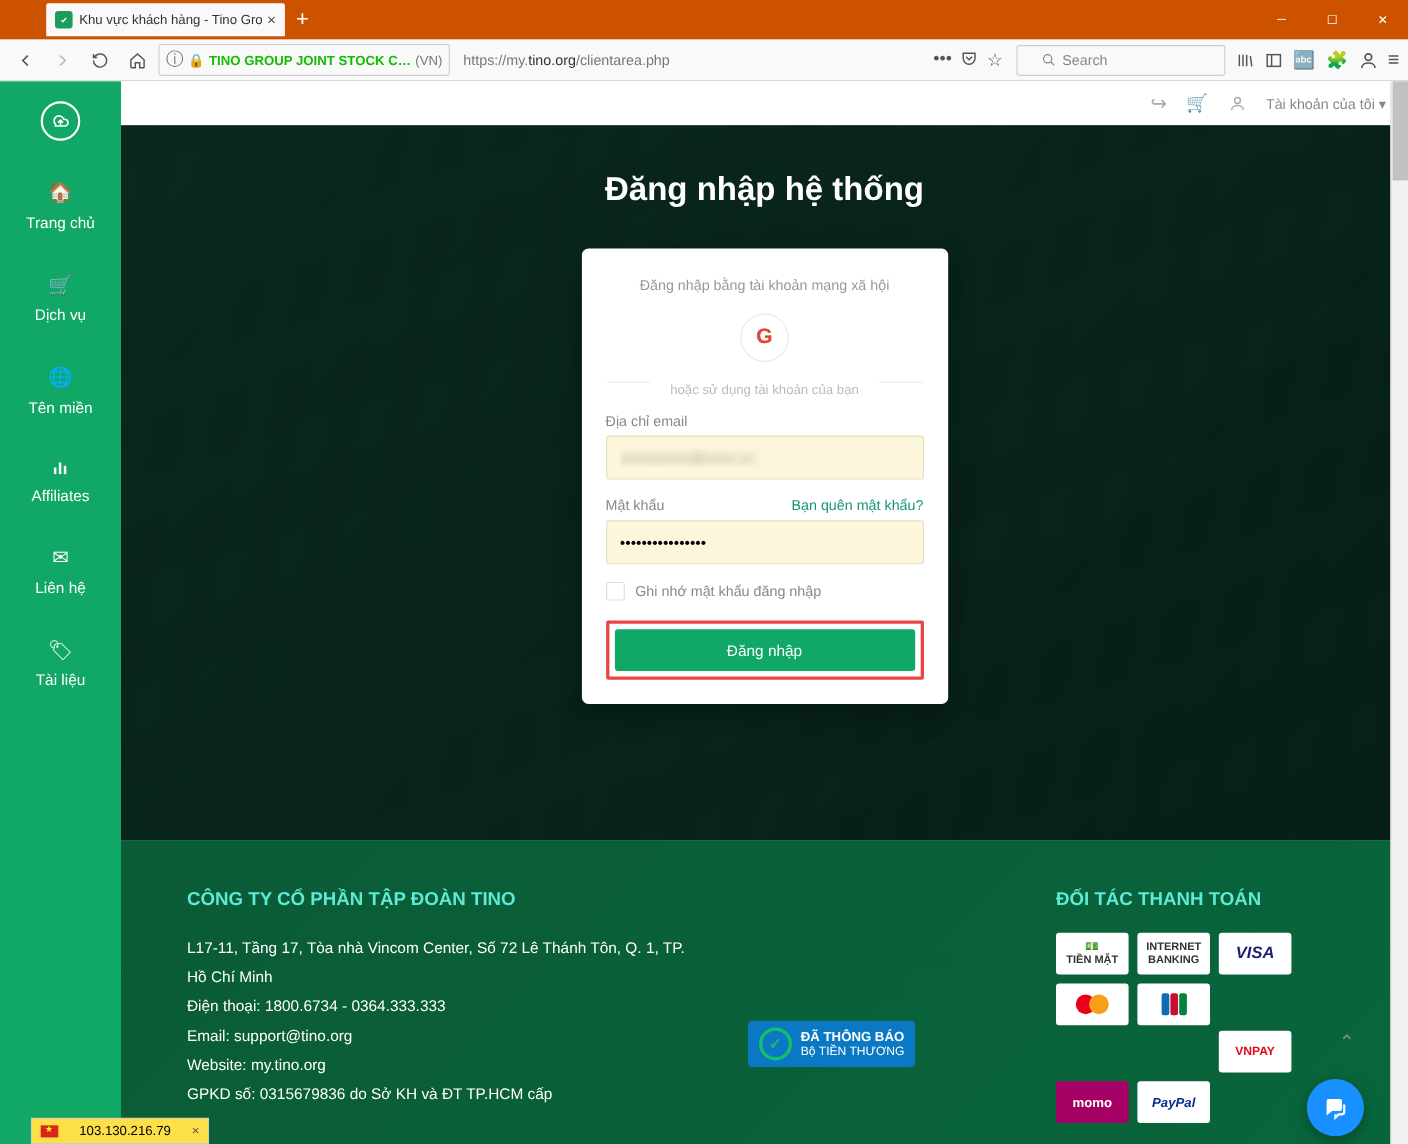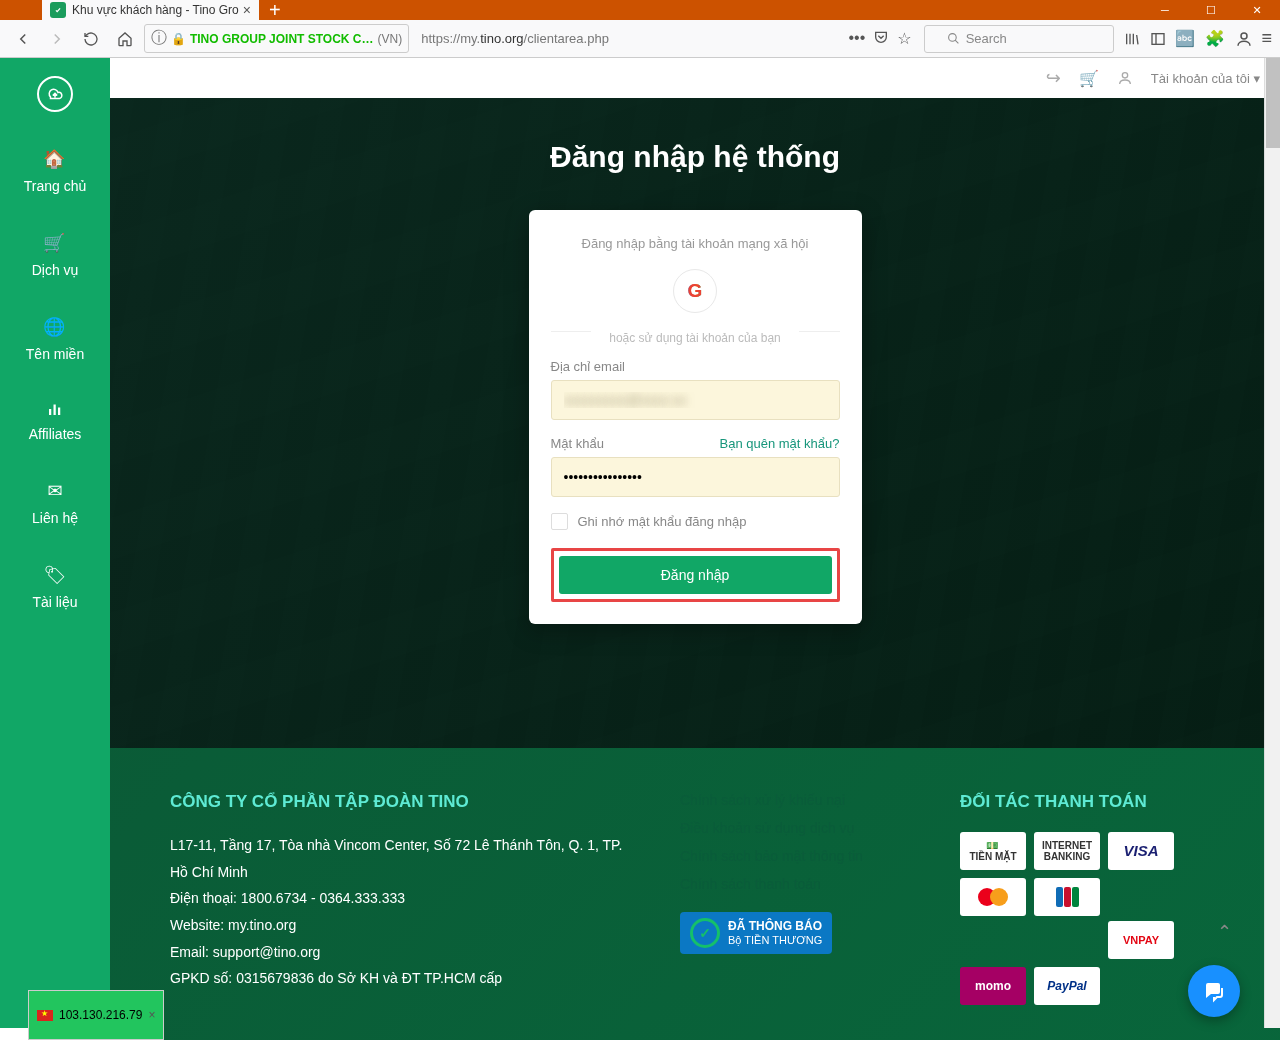--- a/index.html
+++ b/index.html
@@ -1,19 +1,19 @@
 <!DOCTYPE html>
 <html><head>
 <meta charset="utf-8">
 <style>
 * { margin: 0; padding: 0; box-sizing: border-box; font-family: Arial, sans-serif; }
 body { width: 1280px; height: 1040px; overflow: hidden; background: #fff; }
 
 
-.titlebar { height: 20px; background: #cc5200; display: flex; align-items: center; }
+.titlebar { height: 36px; background: #cc5200; display: flex; align-items: center; }
 .tab { background: #f9f9fa; height: 30px; margin-left: 42px; display: flex; align-items: center; padding: 0 8px; min-width: 190px; border-radius: 2px 2px 0 0; }
 .tab-favicon { width: 16px; height: 16px; background: #1a9c5c; border-radius: 3px; display:flex; align-items:center; justify-content:center; margin-right: 6px; }
 .tab-favicon svg { width: 10px; height: 10px; }
 .tab-title { font-size: 12px; color: #333; white-space: nowrap; overflow: hidden; text-overflow: ellipsis; flex: 1; }
 .tab-close { font-size: 14px; color: #555; margin-left: 4px; cursor: pointer; }
 .new-tab { color: #fff; font-size: 20px; margin-left: 10px; cursor: pointer; }
 .win-controls { margin-left: auto; display: flex; }
 .win-btn { width: 46px; height: 32px; display: flex; align-items: center; justify-content: center; color: #fff; cursor: pointer; font-size: 11px; }
 
 .toolbar { height: 38px; background: #f9f9fa; border-bottom: 1px solid #ccc; display: flex; align-items: center; padding: 0 8px; gap: 4px; }
@@ -92,21 +92,21 @@
 .pay.jcb { font-size: 13px; font-weight:bold;}
 .jcb-bars { display:flex; gap:1px; }
 .jcb-bars span { width:7px; height:20px; border-radius:2px; }
 .jcb-bars span:nth-child(1){ background:#0f6cb6;}
 .jcb-bars span:nth-child(2){ background:#c8102e;}
 .jcb-bars span:nth-child(3){ background:#00843d;}
 
 .chat-bubble { position: absolute; bottom: 26px; right: 40px; width: 52px; height: 52px; background: #1890ff; border-radius: 50%; display: flex; align-items: center; justify-content: center; color: #fff; font-size: 22px; cursor: pointer; box-shadow: 0 4px 12px rgba(0,0,0,0.3); }
 .scroll-top { position: absolute; bottom: 100px; right: 48px; color: #888; font-size: 18px; cursor: pointer; }
 
-.ip-toast { position: fixed; bottom: 0; left: 28px; background: #22c55e; border: 1px solid #ccc; padding: 17px 8px; font-size: 12px; display: flex; align-items: center; gap: 6px; }
+.ip-toast { position: fixed; bottom: 0; left: 28px; background: #fde047; border: 1px solid #ccc; padding: 4px 8px; font-size: 12px; display: flex; align-items: center; gap: 19px; }
 .flag-vn { width: 16px; height: 11px; background: #da251d; position: relative; }
 .flag-vn::after { content:'★'; color:#ff0; font-size:8px; position:absolute; left:4px; top:-1px; }
 .toast-x { cursor: pointer; color: #555; }
 
 svg { display: block; }
 </style>
 </head>
 <body>
 
 <div class="titlebar">
@@ -285,22 +285,22 @@
         </div>
       </div>
     </div>
 
     <div class="footer">
       <div class="footer-bg"></div>
       <div class="fcol">
         <h3>CÔNG TY CỔ PHẦN TẬP ĐOÀN TINO</h3>
         <div>L17-11, Tầng 17, Tòa nhà Vincom Center, Số 72 Lê Thánh Tôn, Q. 1, TP. Hồ Chí Minh</div>
         <div>Điện thoại: 1800.6734 - 0364.333.333</div>
+        <div>Email: support@tino.org</div>
         <div>Website: my.tino.org</div>
-        <div>Email: support@tino.org</div>
         <div>GPKD số: 0315679836 do Sở KH và ĐT TP.HCM cấp</div>
       </div>
       <div class="fcol" style="max-width:240px;">
         <div class="link-dark">Chính sách xử lý khiếu nại</div>
         <div class="link-dark">Điều khoản sử dụng dịch vụ</div>
         <div class="link-dark">Chính sách bảo mật thông tin</div>
         <div class="link-dark">Chính sách thanh toán</div>
         <div class="badge-gov">
           <div class="badge-circle">✓</div>
           <div class="badge-txt"><strong>ĐÃ THÔNG BÁO</strong><br><span>Bộ TIỀN THƯƠNG</span></div>

